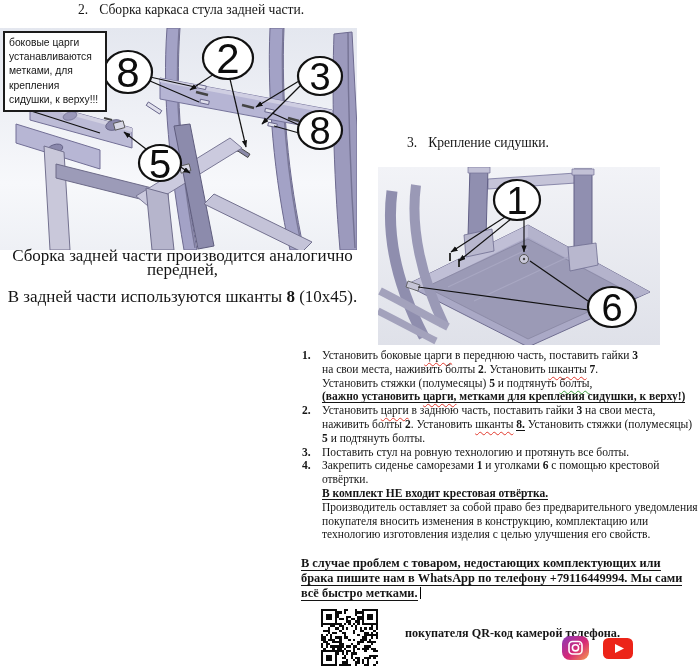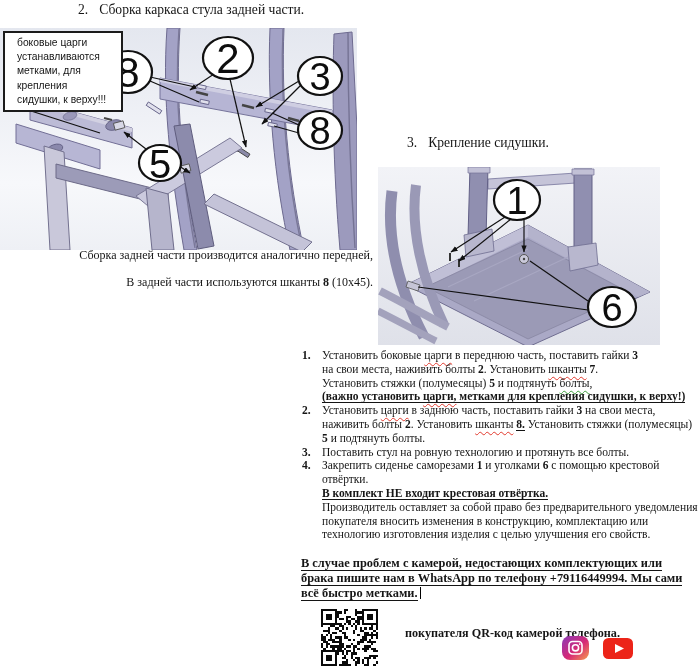--- a/index.html
+++ b/index.html
@@ -14,23 +14,23 @@
   .sq{text-decoration-line:underline;text-decoration-style:wavy;text-decoration-color:#e23a2e;text-decoration-thickness:1px;text-underline-offset:2.5px}
   .gq{text-decoration-line:underline;text-decoration-style:wavy;text-decoration-color:#3f9e3f;text-decoration-thickness:1px;text-underline-offset:2.5px}
   .cursor{display:inline-block;width:1.6px;height:12px;background:#000;margin-left:2px;vertical-align:-2px}
 
   #back-diagram{left:0;top:28px;width:357px;height:222px;background:linear-gradient(#e4e7ef,#f7f8fb 70%,#eef0f5)}
   #seat-diagram{left:378px;top:167px;width:282px;height:178px;background:linear-gradient(#f2f3f7,#dfe1e9)}
   #back-diagram svg,#seat-diagram svg{position:absolute;left:0;top:0}
 
   #note-box{
     left:3px;top:31px;width:92px;background:#fff;border:2px solid #1b1b1b;
-    padding:3px 12px;font-family:"Liberation Sans",sans-serif;font-size:10.3px;line-height:14.2px;z-index:5;
+    padding:3px 4px;font-family:"Liberation Sans",sans-serif;font-size:10.3px;line-height:14.2px;z-index:5;
   }
-  #back-caption{left:16px;top:249px;width:357px;text-align:right;font-size:12px;line-height:13.6px}
+  #back-caption{left:4px;top:249px;width:357px;text-align:center;font-size:17px;line-height:13.6px}
 
   #steps{left:302px;top:349px;width:398px;font-size:11.5px;line-height:13.8px}
   .step{position:relative;padding-left:20px}
   .step-num{position:absolute;left:0;top:0;font-weight:700}
 
   #support-note{left:301px;top:556px;width:399px;font-size:12.4px;line-height:15.2px}
   #video-note{left:405px;top:610px;width:295px;font-size:12.2px;line-height:15.5px}
   #qr-box{left:321px;top:609px;width:57px;height:57px}
   #instagram-icon{left:562px;top:636px}
   #youtube-icon{left:603px;top:638px}
@@ -214,21 +214,21 @@
   <div class="step">
     <span class="step-num">3.</span>
     <span><span>Поставить стул на ровную технологию и протянуть все болты.</span></span>
   </div>
   <div class="step">
     <span class="step-num">4.</span>
     <span><span> Закрепить сиденье саморезами </span><span class="b">1</span><span> и уголками </span><span class="b">6</span><span> с помощью крестовой</span><br><span>отвёртки.</span><br><span class="b u">В комплект НЕ входит крестовая отвёртка.</span><br><span>Производитель оставляет за собой право без предварительного уведомления</span><br><span>покупателя вносить изменения в конструкцию, комплектацию или</span><br><span>технологию изготовления изделия с целью улучшения его свойств.</span></span>
   </div>
 </div>
 
-<div class="abs" id="support-note"><span class="b u">В случае проблем с камерой, недостающих комплектующих или</span><br><span class="b u">брака пишите нам в WhatsApp по телефону +79116449994. Мы сами</span><br><span class="b u">всё быстро метками.</span><span class="cursor"></span></div>
+<div class="abs" id="support-note"><span class="b u">В случае проблем с товаром, недостающих комплектующих или</span><br><span class="b u">брака пишите нам в WhatsApp по телефону +79116449994. Мы сами</span><br><span class="b u">всё быстро метками.</span><span class="cursor"></span></div>
 
 <div class="abs" id="qr-box"><svg width="57" height="57" viewBox="0 0 25 25" shape-rendering="crispEdges">
       <rect width="25" height="25" fill="#fff"></rect>
       <rect x="0" y="0" width="1" height="1" fill="#0a0a0a"></rect>
       <rect x="1" y="0" width="1" height="1" fill="#0a0a0a"></rect>
       <rect x="2" y="0" width="1" height="1" fill="#0a0a0a"></rect>
       <rect x="3" y="0" width="1" height="1" fill="#0a0a0a"></rect>
       <rect x="4" y="0" width="1" height="1" fill="#0a0a0a"></rect>
       <rect x="5" y="0" width="1" height="1" fill="#0a0a0a"></rect>
       <rect x="6" y="0" width="1" height="1" fill="#0a0a0a"></rect>

